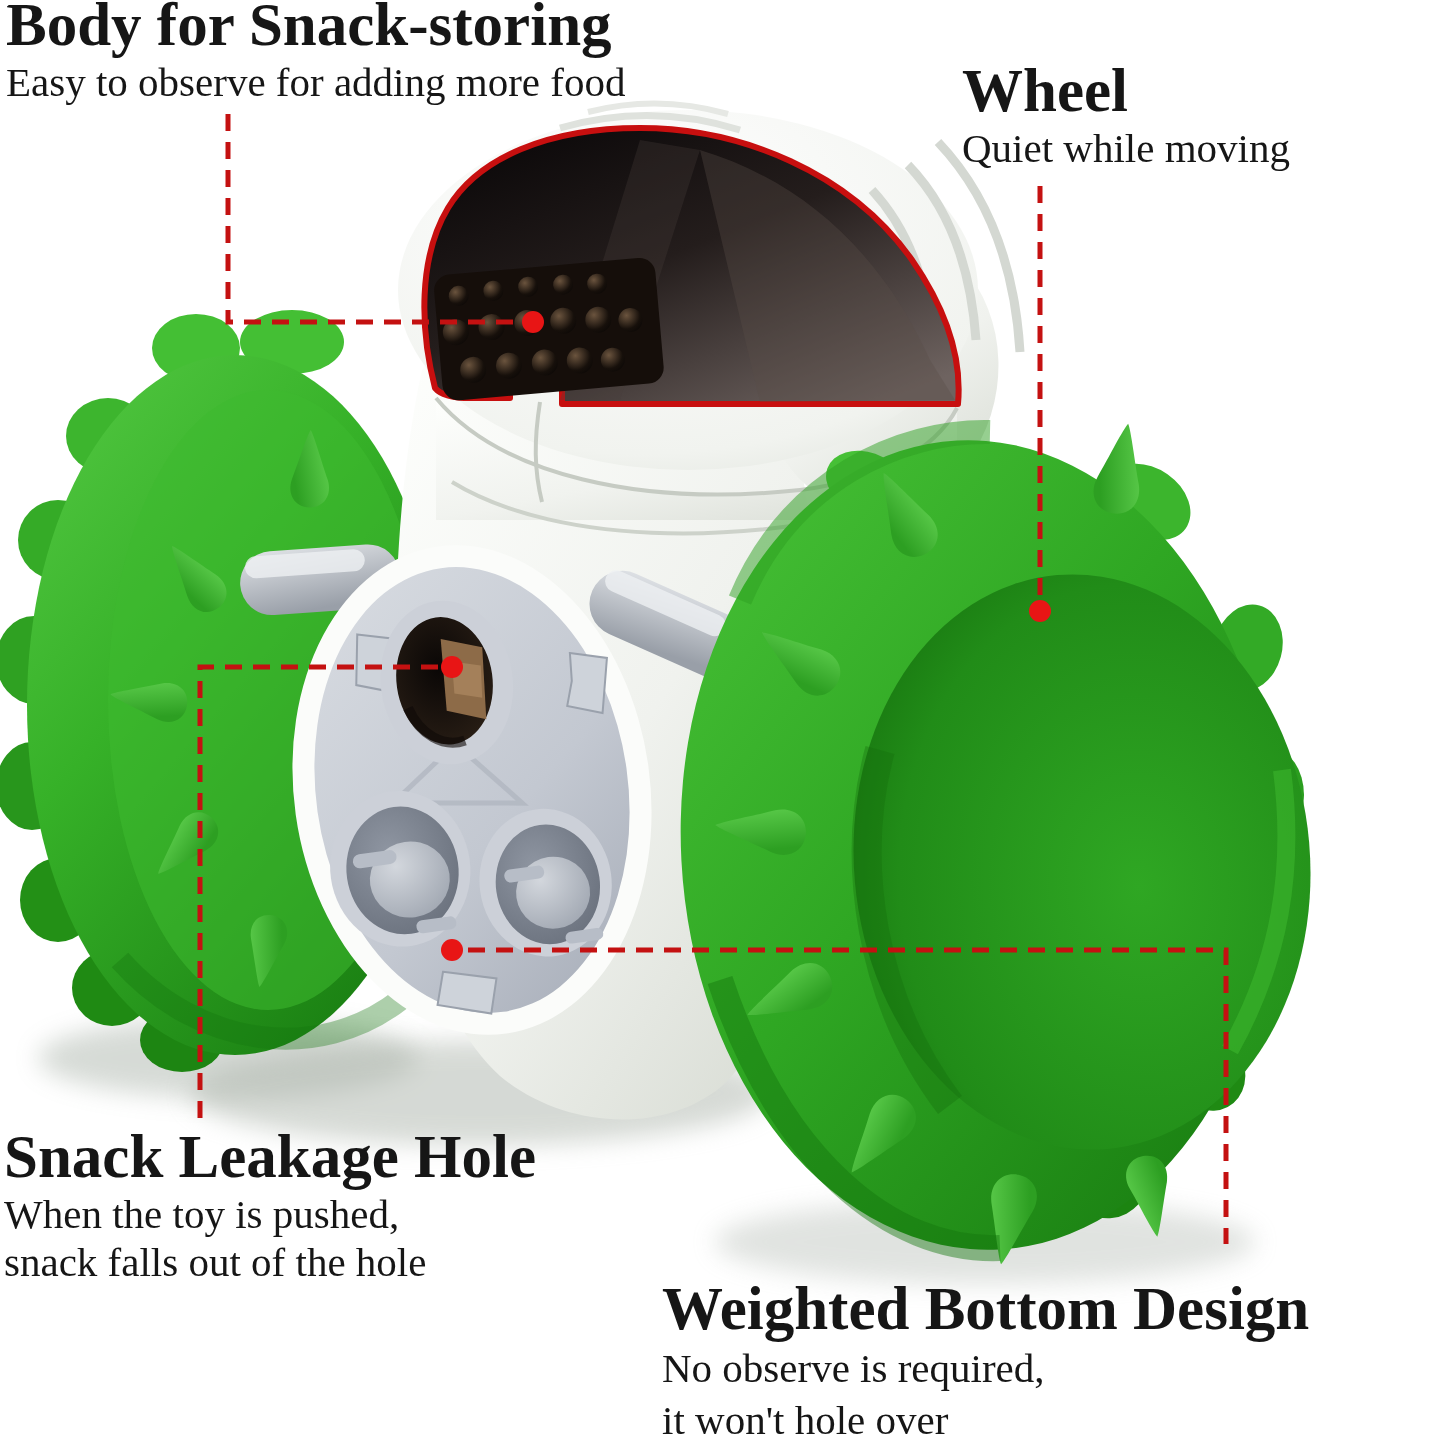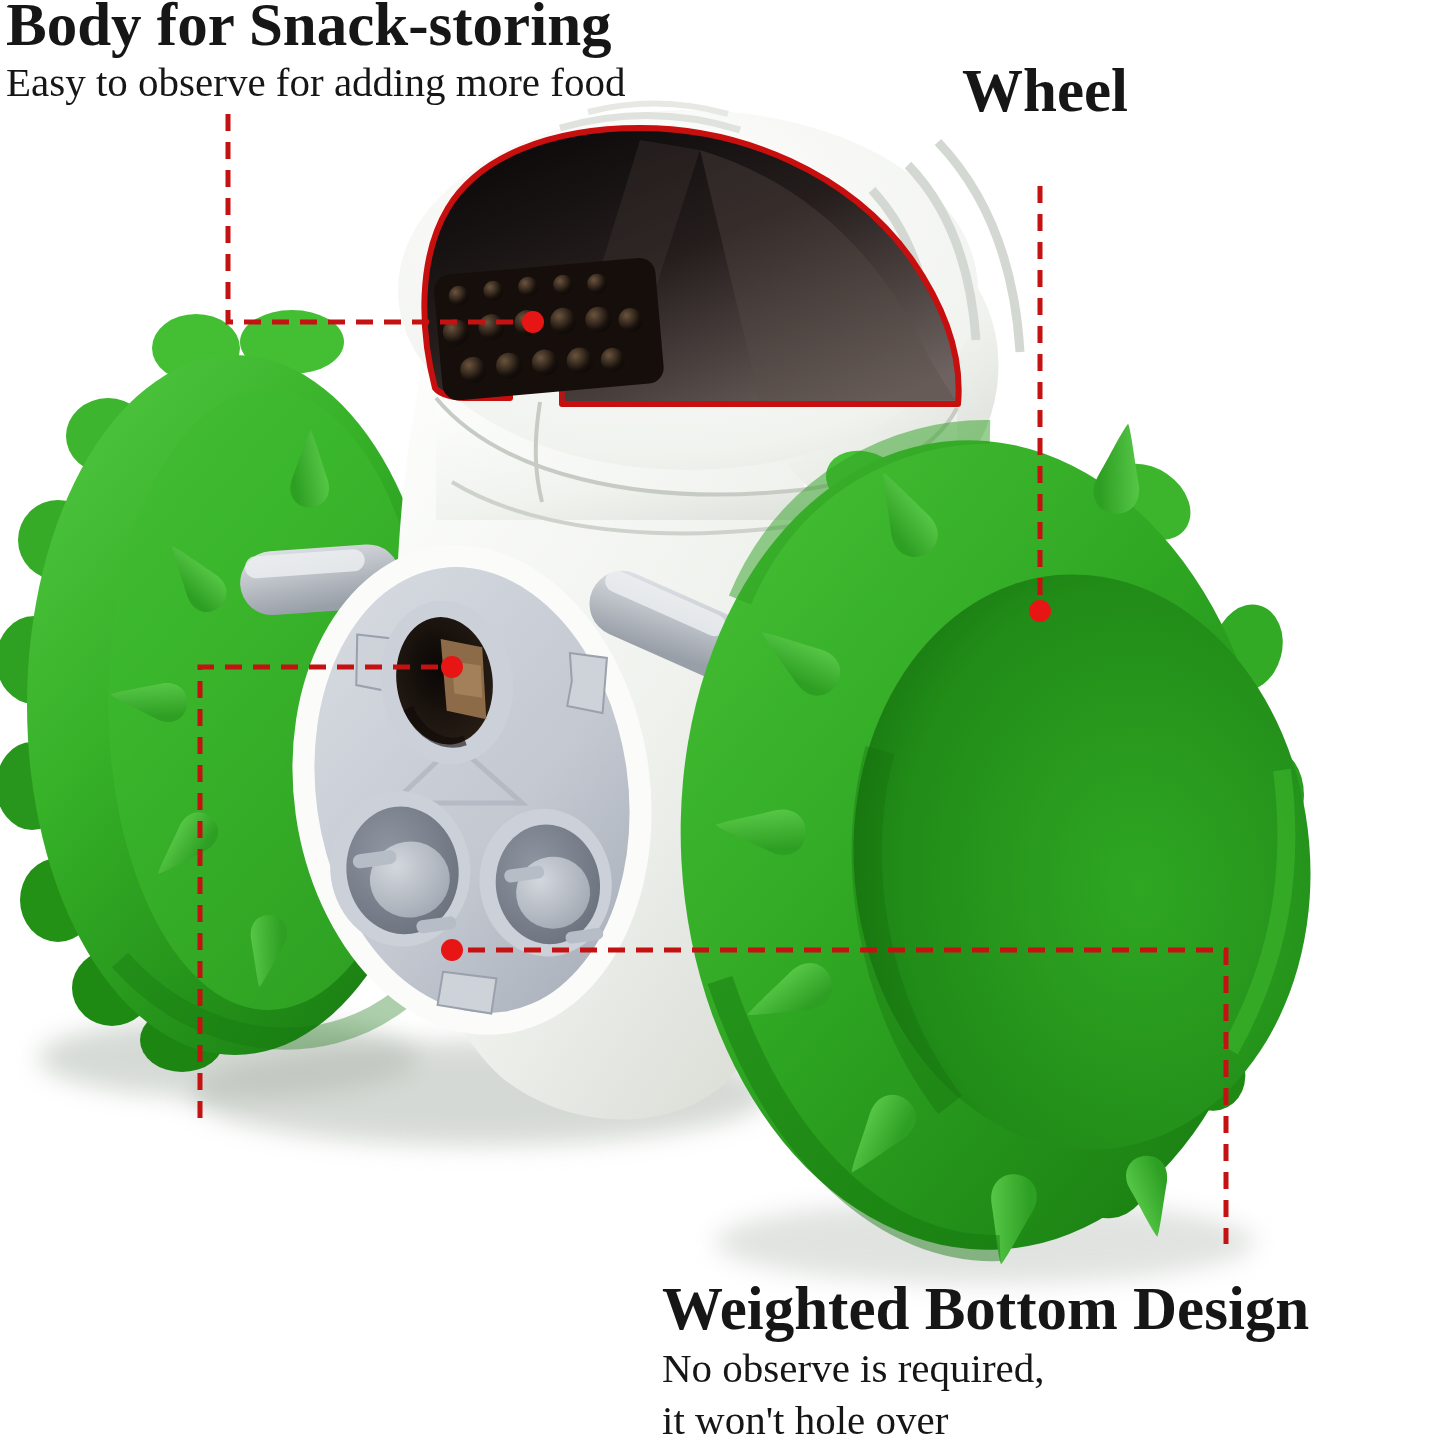--- a/index.html
+++ b/index.html
@@ -247,22 +247,30 @@
     </g>
   </svg>
 
   <div class="callout-text b1">
     <div class="callout-title">Body for Snack-storing</div>
     <div class="callout-desc">Easy to observe for adding more food</div>
   </div>
 
   <div class="callout-text b2">
     <div class="callout-title">Wheel</div>
-  </div>
-
+    <div class="callout-desc">Quiet while moving</div>
+  </div>
+
+  <div class="callout-text b3">
+    <div class="callout-title">Snack Leakage Hole</div>
+    <div class="callout-desc">
+      <span class="desc-line">When the toy is pushed,</span>
+      <span class="desc-line">snack falls out of the hole</span>
+    </div>
+  </div>
 
   <div class="callout-text b4">
     <div class="callout-title">Weighted Bottom Design</div>
     <div class="callout-desc">
       <span class="desc-line">No observe is required,</span>
       <span class="desc-line">it won't hole over</span>
     </div>
   </div>
 
 </div>

